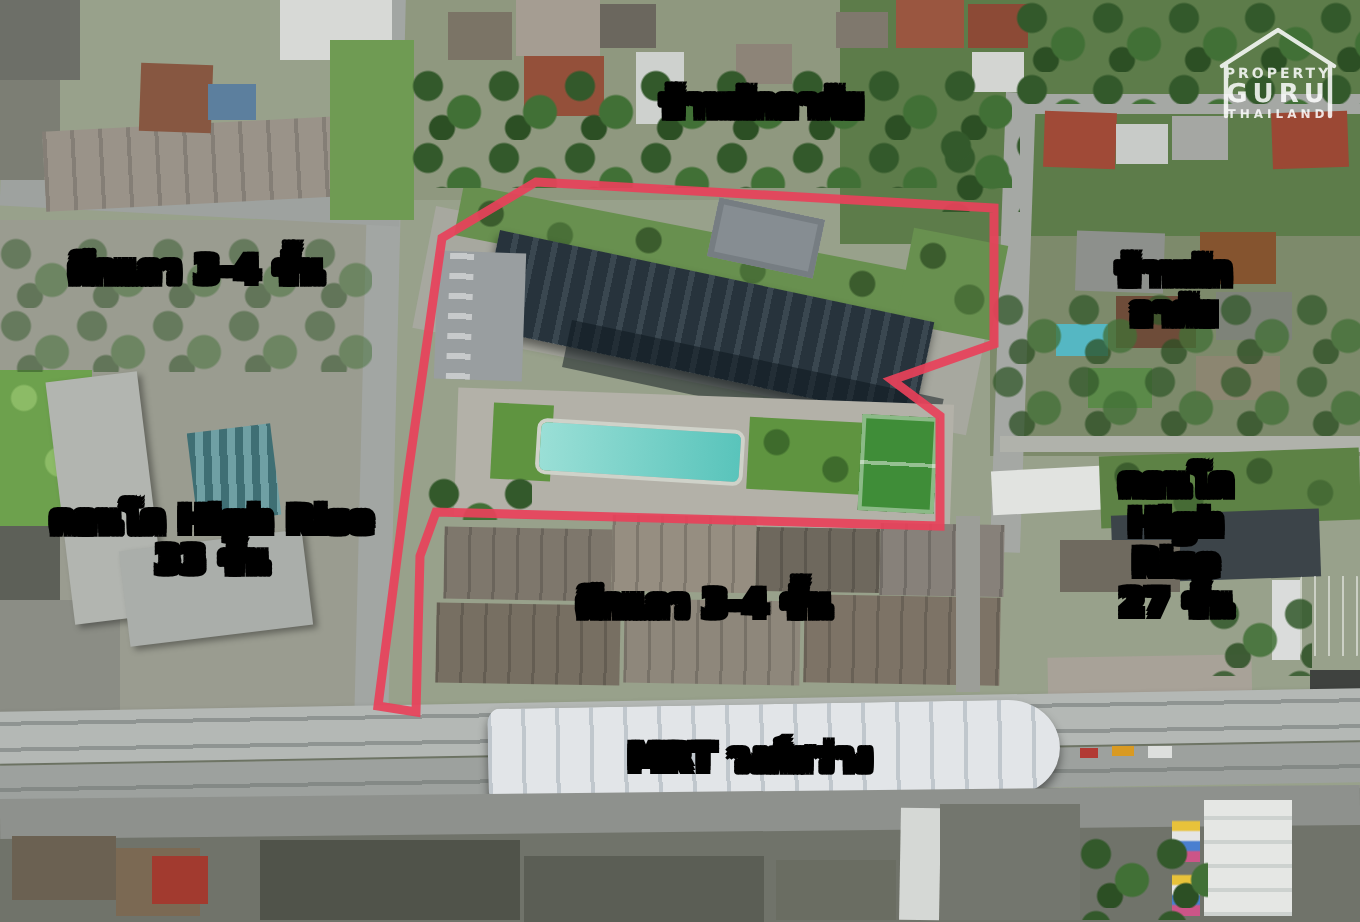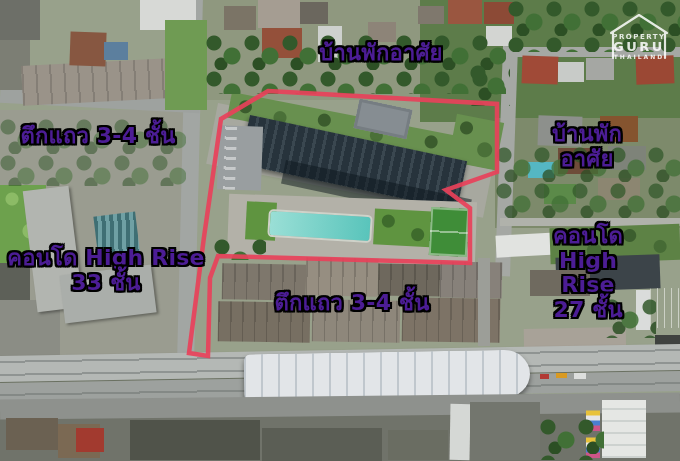--- a/index.html
+++ b/index.html
@@ -155,21 +155,21 @@
   .t3{left:496px;top:146px;width:186px;height:72px;opacity:.75;}
   .t4{left:214px;top:238px;width:52px;height:22px;}
   .t5{left:540px;top:418px;width:64px;height:42px;}
   .t6{left:0;top:118px;width:186px;height:68px;opacity:.5;}
   .t7{left:470px;top:64px;width:40px;height:42px;}
   .t8{left:604px;top:298px;width:52px;height:40px;opacity:.85;}
 
   
   svg.outline{position:absolute;left:0;top:0;z-index:40;}
   .lbl{position:absolute;z-index:50;transform:translate(-50%,-50%);
-      color:#4c1d95;font-weight:bold;font-size:22px;line-height:1.12;
+      color:#000000;font-weight:bold;font-size:18px;line-height:1.12;
       white-space:pre-line;text-align:center;letter-spacing:.2px;
       text-shadow:-2px -2px 0 #000,0 -2px 0 #000,2px -2px 0 #000,-2px 0 0 #000,2px 0 0 #000,
                   -2px 2px 0 #000,0 2px 0 #000,2px 2px 0 #000,
                   -1px -1px 0 #000,1px 1px 0 #000,1px -1px 0 #000,-1px 1px 0 #000;}
   .lbl-res-top{left:381px;top:53px;}
   .lbl-shop-left{left:98px;top:136px;}
   .lbl-res-right{left:587px;top:147px;}
   .lbl-condo-left{left:106px;top:271px;}
   .lbl-condo-right{left:588px;top:273px;}
   .lbl-shop-center{left:352px;top:303px;}
@@ -296,20 +296,21 @@
   </svg>
 
   <div class="lbl lbl-res-top">บ้านพักอาศัย</div>
   <div class="lbl lbl-shop-left">ตึกแถว 3-4 ชั้น</div>
   <div class="lbl lbl-res-right">บ้านพักอาศัย</div>
   <div class="lbl lbl-condo-left">คอนโด High Rise
 33 ชั้น</div>
   <div class="lbl lbl-condo-right">คอนโด High Rise
 27 ชั้น</div>
   <div class="lbl lbl-shop-center">ตึกแถว 3-4 ชั้น</div>
+  <div class="lbl lbl-mrt">MRT วงศ์สว่าง</div>
 
   <svg class="wm" width="70" height="50" viewBox="0 0 70 50">
     <path d="M7,21 L35,3 L63,21 M9,20 L9,46 M61,20 L61,46" fill="none" stroke="#ffffff" stroke-width="2.2" stroke-linejoin="round" stroke-linecap="round"></path>
     <text x="35" y="27" font-size="7" letter-spacing="1.5" text-anchor="middle">PROPERTY</text>
     <text x="35" y="39" font-size="13" letter-spacing="2.5" text-anchor="middle">GURU</text>
     <text x="35" y="47" font-size="6" letter-spacing="2" text-anchor="middle">THAILAND</text>
   </svg>
 
 </div>
 

